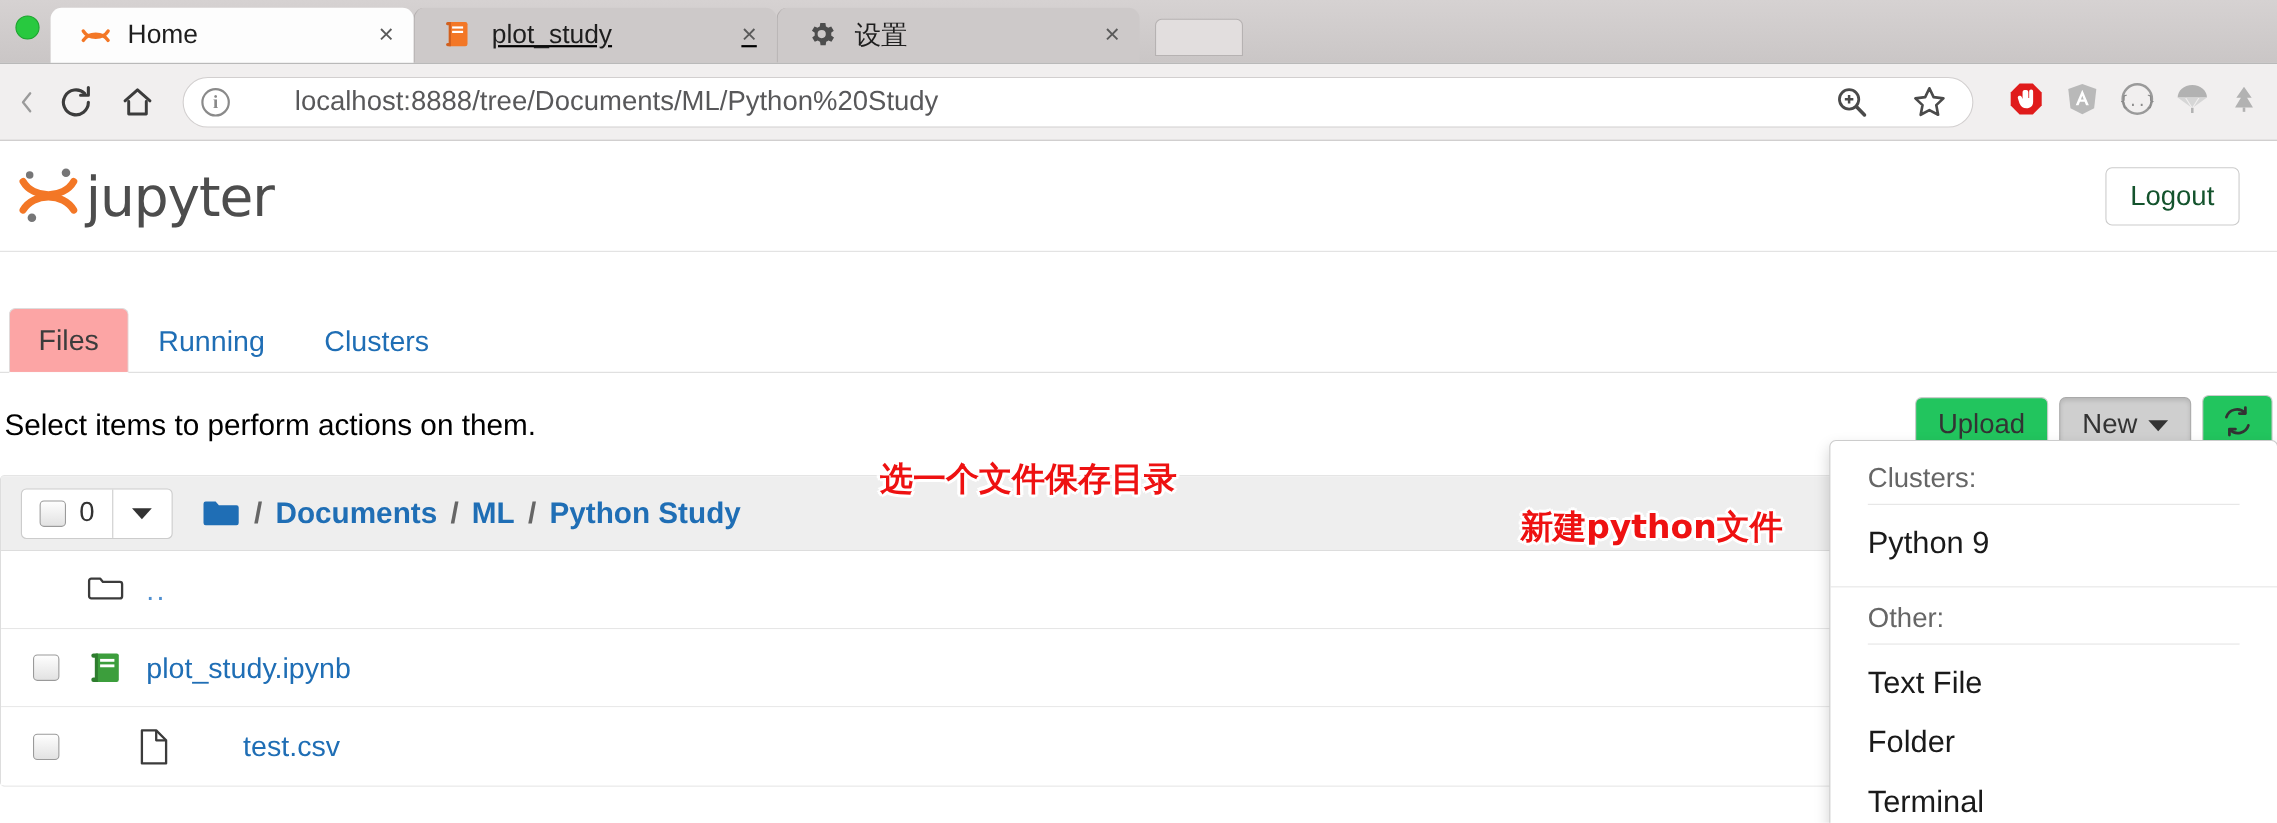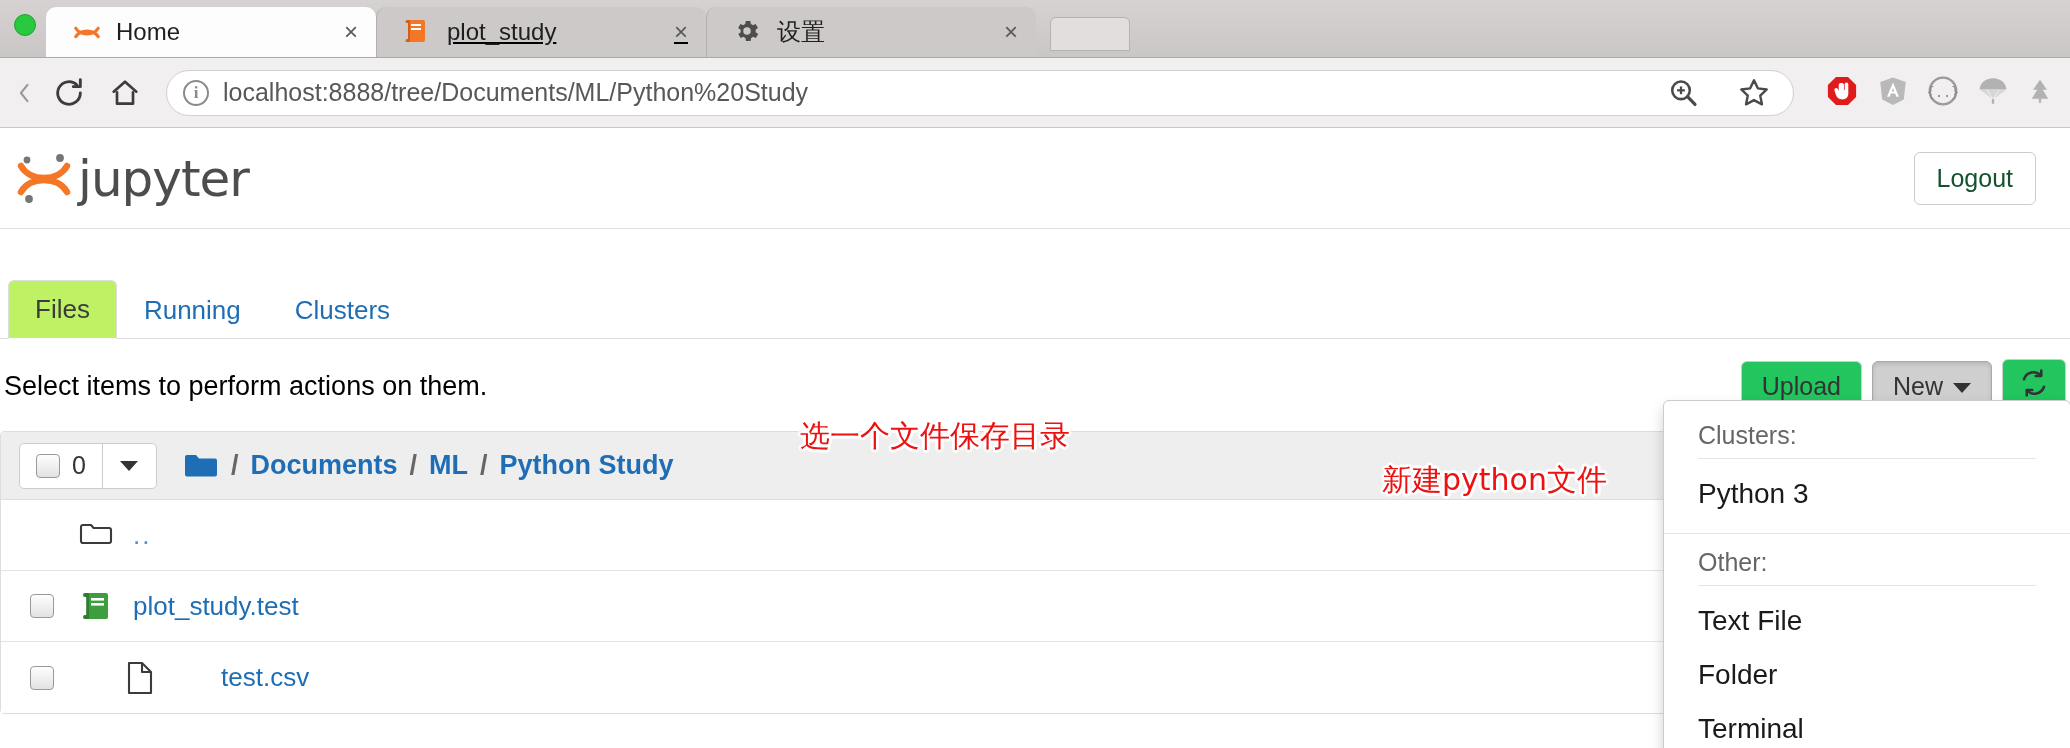--- a/index.html
+++ b/index.html
@@ -109,20 +109,21 @@
     display: flex; align-items: center; justify-content: center;
     font-family: "Liberation Serif", serif;
     flex: none;
   }
   .url-text {
     font-size: 25px;
     color: #58585a;
     white-space: nowrap;
     overflow: hidden;
     flex: 1;
+    margin-left: 45px;
   }
   .url-action { flex: none; display: flex; align-items: center; justify-content: center; color: #5e5e5e; }
   .ext-icons { display: flex; align-items: center; gap: 16px; padding-left: 10px; }
 
   
   .page {
     position: absolute;
     top: 129px; left: 0;
     width: 2070px;
     height: 619px;
@@ -167,21 +168,21 @@
     font-size: 26px;
     padding: 13px 26px;
     color: #1f6eb5;
     cursor: pointer;
     border: 1px solid transparent;
     border-bottom: none;
     margin-bottom: -1px;
   }
   .jp-tab.active {
     color: #3c3c3c;
-    background: #bef264;
+    background: #fca5a5;
     border: 1px solid #dddddd;
     border-bottom: 1px solid #ffffff;
     border-radius: 6px 6px 0 0;
   }
 
   .jp-actions {
     display: flex;
     align-items: center;
     justify-content: space-between;
     padding: 20px 4px 14px 4px;
@@ -295,21 +296,21 @@
     padding: 11px 34px;
     cursor: pointer;
     white-space: nowrap;
   }
   .dd-sep { height: 1px; background: #e5e5e5; margin: 12px 0 4px 0; }
 
   
   .annot {
     position: absolute;
     color: #ee1111;
-    font-weight: normal;
+    font-weight: bold;
     font-size: 30px;
     line-height: 1.18;
     z-index: 60;
     font-family: "DejaVu Sans", sans-serif;
     text-shadow:
       -2px -2px 0 #fff,  2px -2px 0 #fff,
       -2px  2px 0 #fff,  2px  2px 0 #fff,
       -3px  0   0 #fff,  3px  0   0 #fff,
        0   -3px 0 #fff,  0    3px 0 #fff;
   }
@@ -527,21 +528,21 @@
           <span class="cbx"></span>
         </div>
         <div class="fl-icon">
           <svg width="34" height="32" viewBox="0 0 34 32">
             <path d="M8 3 h19 a2 2 0 0 1 2 2 v22 a2 2 0 0 1 -2 2 H8z" fill="#3c9e3c"></path>
             <rect x="12" y="8" width="13" height="2.6" fill="#fff"></rect>
             <rect x="12" y="13" width="13" height="2.6" fill="#fff"></rect>
             <path d="M6 3 h4 v26 h-4 a2 2 0 0 1 0 -4 h1.2 v-18 h-1.2 a2 2 0 0 1 0 -4z" fill="#2e7d2e"></path>
           </svg>
         </div>
-        <div class="fl-name">plot_study.test</div>
+        <div class="fl-name">plot_study.ipynb</div>
         <div class="fl-time">前</div>
       </div>
 
       <div class="fl-row">
         <div class="fl-cbx-slot">
           <span class="cbx"></span>
         </div>
         <div class="fl-icon">
           <svg width="30" height="34" viewBox="0 0 30 34">
             <path d="M4 2 h13 l9 9 v21 H4z" fill="none" stroke="#3b3b3b" stroke-width="2.1" stroke-linejoin="round"></path>
@@ -551,21 +552,21 @@
         <div class="fl-name">test.csv</div>
         <div class="fl-time">前</div>
       </div>
 
     </div>
   </div>
 
   <div class="dropdown">
     <div class="dd-header">Clusters:</div>
     <div class="dd-divider"></div>
-    <div class="dd-item">Python 3</div>
+    <div class="dd-item">Python 9</div>
     <div class="dd-sep"></div>
     <div class="dd-header">Other:</div>
     <div class="dd-divider"></div>
     <div class="dd-item">Text File</div>
     <div class="dd-item">Folder</div>
     <div class="dd-item">Terminal</div>
   </div>
 
   <div class="annot" id="annot-save-dir">选一个文件保存目录</div>
   <div class="annot" id="annot-new-py">新建python文件</div>

